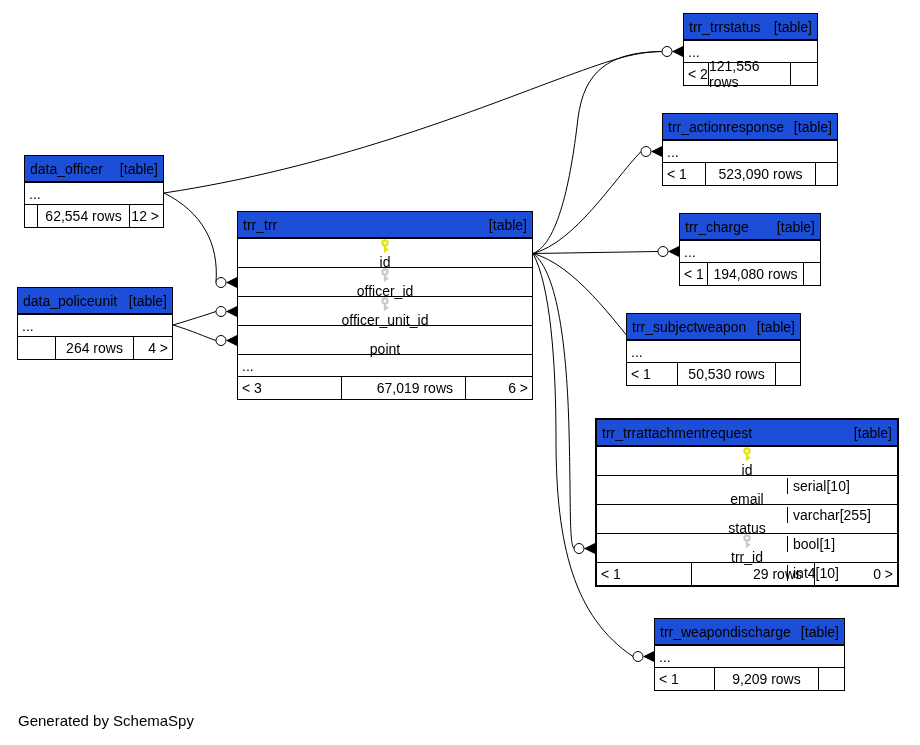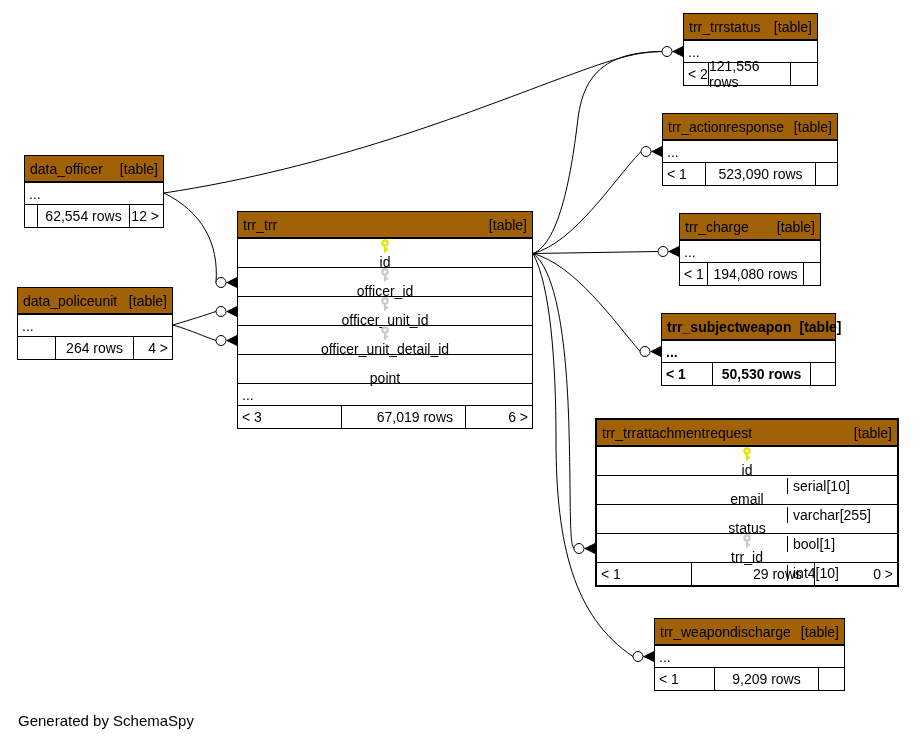--- a/index.html
+++ b/index.html
@@ -5,21 +5,21 @@
   html,body{margin:0;padding:0;background:#fff;}
   .canvas{position:relative;width:920px;height:745px;background:#ffffff;overflow:hidden;
           font-family:"Liberation Sans",sans-serif;color:#000;}
   svg.edges{position:absolute;left:0;top:0;pointer-events:none;}
   svg.edges path.rel{fill:none;stroke:#000;stroke-width:1;}
   svg.edges circle.dot{fill:#fff;stroke:#000;stroke-width:1;}
   svg.edges polygon.crow{fill:#000;stroke:none;}
 
   .tbl{position:absolute;background:#fff;border:1px solid #000;font-size:14px;box-sizing:border-box;}
   .tbl.focus{border-width:2px;}
-  .hdr{height:25px;background:#a16207;border-bottom:2px solid #000;display:flex;
+  .hdr{height:25px;background:#1d4ed8;border-bottom:2px solid #000;display:flex;
        align-items:center;justify-content:space-between;padding:0 5px;}
   .tname{white-space:nowrap;}
   .ttag{white-space:nowrap;margin-left:8px;}
   .col{height:28px;border-bottom:1px solid #000;display:flex;align-items:center;flex-direction:column;}
   .key{width:10px;height:15px;margin:0 10px 0 9px;flex:0 0 auto;display:flex;align-items:center;}
   .key svg{display:block;}
   .key.pk{color:#e4e400;}
   .key.fk{color:#c9c9c9;}
   .clabel{white-space:nowrap;}
   .ctype{width:110px;flex:0 0 auto;align-self:stretch;border-left:1px solid #000;
@@ -38,21 +38,21 @@
   #t-data_policeunit{left:17px;top:287px;width:156px;}
   #t-data_policeunit .c1{width:38px;} #t-data_policeunit .c2{width:78px;}
   #t-trr_trr{left:237px;top:211px;width:296px;}
   #t-trr_trr .c1{width:104px;} #t-trr_trr .c2{width:124px;}
   #t-trr_trrstatus{left:683px;top:13px;width:135px;}
   #t-trr_trrstatus .c1{width:25px;} #t-trr_trrstatus .c2{width:82px;}
   #t-trr_actionresponse{left:662px;top:113px;width:176px;}
   #t-trr_actionresponse .c1{width:43px;} #t-trr_actionresponse .c2{width:110px;}
   #t-trr_charge{left:679px;top:213px;width:142px;}
   #t-trr_charge .c1{width:28px;} #t-trr_charge .c2{width:96px;}
-  #t-trr_subjectweapon{left:661px;top:313px;width:175px;font-weight:bold;}
+  #t-trr_subjectweapon{left:626px;top:313px;width:175px;}
   #t-trr_subjectweapon .c1{width:51px;} #t-trr_subjectweapon .c2{width:98px;}
   #t-trr_trrattachmentrequest{left:595px;top:418px;width:304px;}
   #t-trr_trrattachmentrequest .c1{width:95px;} #t-trr_trrattachmentrequest .c2{width:123px;}
   #t-trr_weapondischarge{left:654px;top:618px;width:191px;}
   #t-trr_weapondischarge .c1{width:60px;} #t-trr_weapondischarge .c2{width:104px;}
 
   .note{position:absolute;left:18px;top:712px;font-size:15px;}
 </style>
 </head>
 <body>
@@ -144,29 +144,20 @@
     <div class="col">
       <span class="key fk">
           <svg width="10" height="15" viewBox="0 0 10 15">
             <circle cx="5" cy="4" r="2.6" fill="none" stroke="currentColor" stroke-width="2.2"></circle>
             <path d="M5 6.6 L5 13.6 M5 10.7 L8.2 10.7" fill="none" stroke="currentColor" stroke-width="2.2"></path>
           </svg>
         </span>
       <span class="clabel">officer_unit_id</span>
     </div>
     <div class="col">
-      <span class="key fk">
-          <svg width="10" height="15" viewBox="0 0 10 15">
-            <circle cx="5" cy="4" r="2.6" fill="none" stroke="currentColor" stroke-width="2.2"></circle>
-            <path d="M5 6.6 L5 13.6 M5 10.7 L8.2 10.7" fill="none" stroke="currentColor" stroke-width="2.2"></path>
-          </svg>
-        </span>
-      <span class="clabel">officer_unit_detail_id</span>
-    </div>
-    <div class="col">
       <span class="key"></span>
       <span class="clabel">point</span>
     </div>
     <div class="dots">...</div>
     <div class="ftr">
       <span class="c1">&lt; 3</span>
       <span class="c2">67,019 rows</span>
       <span class="c3">6 &gt;</span>
     </div>
   </div>

